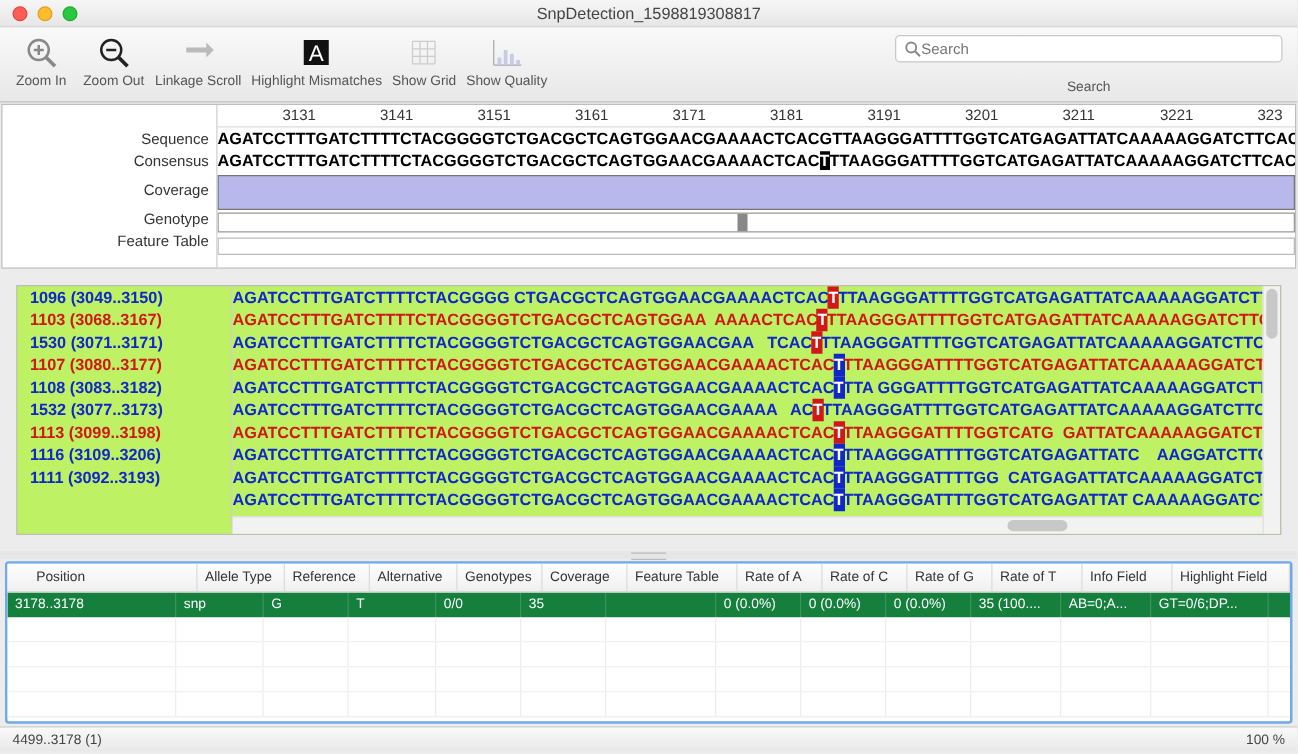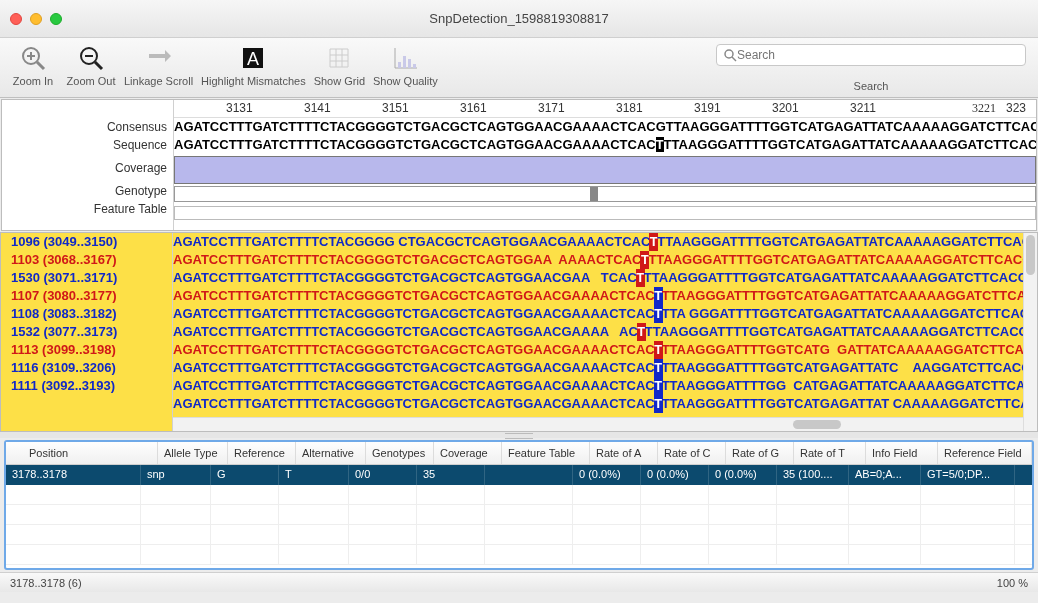--- a/index.html
+++ b/index.html
@@ -1,19 +1,19 @@
 <!DOCTYPE html>
 <html><head>
 <meta charset="utf-8">
 <style>
 * { margin: 0; padding: 0; box-sizing: border-box; font-family: -apple-system, "Helvetica Neue", Arial, sans-serif; }
 body { background: #ececec; width: 1038px; height: 603px; overflow: hidden; font-size: 12px; color: #333; }
 
 
-.titlebar { height: 38px; background: linear-gradient(#f6f6f6,#e6e6e6); border-bottom: 1px solid #cfcfcf; display: flex; align-items: center; position: relative; }
+.titlebar { height: 22px; background: linear-gradient(#f6f6f6,#e6e6e6); border-bottom: 1px solid #cfcfcf; display: flex; align-items: center; position: relative; }
 .traffic { display: flex; gap: 8px; margin-left: 10px; }
 .dot { width: 12px; height: 12px; border-radius: 50%; }
 .dot.red { background:#ff5f57; border:1px solid #e24640; }
 .dot.yellow { background:#ffbd2e; border:1px solid #dfa023; }
 .dot.green { background:#28c940; border:1px solid #1dad2b; }
 .titletext { position:absolute; left:0; right:0; text-align:center; font-size:13px; color:#444; }
 
 
 .toolbar { height: 60px; background: linear-gradient(#f9f9f9,#e8e8e8); border-bottom:1px solid #bfbfbf; display:flex; align-items:flex-start; padding: 4px 8px; position:relative; }
 .tbtn { display:flex; flex-direction:column; align-items:center; margin-right: 8px; min-width: 50px; cursor:pointer; }
@@ -33,21 +33,21 @@
 .ruler { height:18px; border-bottom:1px solid #ddd; position:relative; font-family:-apple-system, Arial; font-size:12px; color:#333; }
 .ruler span { position:absolute; top:1px; }
 .seqline { height:18px; white-space:pre; color:#000; font-weight:bold; line-height:18px; }
 .snpbox { background:#000; color:#fff; padding:0 0px; }
 .covtrack { height:28px; background:#b8b8ec; border:1px solid #777; margin:2px 0; position:relative; }
 .genotrack { height:16px; border:1px solid #999; position:relative; margin-bottom:4px; }
 .genotrack .mark { position:absolute; top:0; bottom:0; width:8px; background:#888; }
 .feattrack { height:14px; border:1px solid #bbb; }
 
 
-.readsarea { background:#fde047; border:1px solid #bdbdbd; margin:0; height: 200px; display:flex; position:relative; }
+.readsarea { background:#bef264; border:1px solid #bdbdbd; margin:13px; height: 200px; display:flex; position:relative; }
 .readlblcol { width: 172px; border-right:1px solid #d0d0d0; font-family:"Courier New", monospace; font-size:13px; font-weight:bold; padding-left:10px; overflow:hidden; }
 .readlblcol div { height:18px; line-height:18px; white-space:nowrap; }
 .readlblcol .blue { color:#1028c8; }
 .readlblcol .red { color:#d01818; }
 .readright { flex:1; font-family:"Courier New", monospace; font-size:13px; font-weight:bold; overflow:hidden; position:relative; }
 .readline { height:18px; line-height:18px; white-space:pre; position:relative; }
 .readline.blue { color:#1028c8; }
 .readline.red { color:#d01818; }
 .snpcol { display:inline-block; color:#fff; width:9px; text-align:center; margin:0 -1px; }
 .snpcol.rbg { background:#d01818; }
@@ -60,21 +60,21 @@
 
 .splitter { height:6px; background:#e6e6e6; cursor:row-resize; position:relative; }
 .splitter::after { content:""; position:absolute; left:50%; top:1px; width:28px; height:4px; margin-left:-14px; border-top:1px solid #bbb; border-bottom:1px solid #bbb; }
 
 
 .tablewrap { margin:2px 4px; border:2px solid #6fa9e8; border-radius:3px; background:#fff; height:130px; display:flex; flex-direction:column; }
 .thead { display:flex; background:linear-gradient(#fefefe,#f0f0f0); border-bottom:1px solid #cfcfcf;padding-left:17px; }
 .thead .th { padding:5px 6px; font-size:11px; color:#333; border-right:1px solid #dcdcdc; overflow:hidden; white-space:nowrap; }
 .tbody { flex:1; overflow:auto; }
 .trow { display:flex; height:20px; }
-.trow.sel { background:#0c4a6e; color:#fff; }
+.trow.sel { background:#15803d; color:#fff; }
 .trow .td { padding:3px 6px; font-size:11px; border-right:1px solid rgba(255,255,255,0.15); overflow:hidden; white-space:nowrap; }
 .trow.empty { background:#fff; border-bottom:1px solid #eee; }
 .trow.empty .td { border-right:1px solid #eee; }
 
 
 .status { height:20px; background:linear-gradient(#f9f9f9,#e8e8e8); border-top:1px solid #cfcfcf; display:flex; align-items:center; padding:0 10px; font-size:11px; color:#444; justify-content:space-between; }
 
 
 .c-pos{width:135px}.c-typ{width:70px}.c-ref{width:68px}.c-alt{width:70px}.c-gen{width:68px}.c-cov{width:68px}.c-ft{width:88px}.c-ra{width:68px}.c-rc{width:68px}.c-rg{width:68px}.c-rt{width:72px}.c-if{width:72px}.c-gf{width:94px}
 
@@ -170,38 +170,38 @@
         </svg>
       <input type="text" placeholder="Search" style="">
     </div>
     <div class="searchlbl">Search</div>
   </div>
 </div>
 
 <div class="seqarea">
   <div class="lblcol">
     <div style="height:18px"></div>
+    <div>Sequence</div>
     <div>Consensus</div>
-    <div>Sequence</div>
     <div style="height:28px; line-height:28px;">Coverage</div>
     <div>Genotype</div>
     <div>Feature Table</div>
   </div>
   <div class="seqright">
     <div class="ruler" id="ruler">
         <span style="left: 52px;">3131</span>
         <span style="left: 130px;">3141</span>
         <span style="left: 208px;">3151</span>
         <span style="left: 286px;">3161</span>
         <span style="left: 364px;">3171</span>
         <span style="left: 442px;">3181</span>
         <span style="left: 520px;">3191</span>
         <span style="left: 598px;">3201</span>
         <span style="left: 676px;">3211</span>
-        <span style="left: 798px; font-family: Liberation Serif, serif;">3221</span>
+        <span style="left: 754px;">3221</span>
         <span style="left: 832px;">323</span>
       </div>
     <div class="seqline">AGATCCTTTGATCTTTTCTACGGGGTCTGACGCTCAGTGGAACGAAAACTCACGTTAAGGGATTTTGGTCATGAGATTATCAAAAAGGATCTTCACCTAGATCCTTTTA</div>
     <div class="seqline"><span>AGATCCTTTGATCTTTTCTACGGGGTCTGACGCTCAGTGGAACGAAAACTCAC</span><span class="snpbox">T</span><span>TTAAGGGATTTTGGTCATGAGATTATCAAAAAGGATCTTCACCTAGATCCTTTTA</span></div>
     <div class="covtrack"></div>
     <div class="genotrack">
         <div class="mark" id="genomark" style="left: 48.2%;"></div>
       </div>
     <div class="feattrack"></div>
   </div>
@@ -248,37 +248,37 @@
     <div class="th c-ref">Reference</div>
     <div class="th c-alt">Alternative</div>
     <div class="th c-gen">Genotypes</div>
     <div class="th c-cov">Coverage</div>
     <div class="th c-ft">Feature Table</div>
     <div class="th c-ra">Rate of A</div>
     <div class="th c-rc">Rate of C</div>
     <div class="th c-rg">Rate of G</div>
     <div class="th c-rt">Rate of T</div>
     <div class="th c-if">Info Field</div>
-    <div class="th c-gf">Reference Field</div>
+    <div class="th c-gf">Highlight Field</div>
   </div>
   <div class="tbody" id="snptbody">
       <div class="trow sel">
         <div class="td c-pos">3178..3178</div>
         <div class="td c-typ">snp</div>
         <div class="td c-ref">G</div>
         <div class="td c-alt">T</div>
         <div class="td c-gen">0/0</div>
         <div class="td c-cov">35</div>
         <div class="td c-ft"></div>
         <div class="td c-ra">0 (0.0%)</div>
         <div class="td c-rc">0 (0.0%)</div>
         <div class="td c-rg">0 (0.0%)</div>
         <div class="td c-rt">35 (100....</div>
         <div class="td c-if">AB=0;A...</div>
-        <div class="td c-gf">GT=5/0;DP...</div>
+        <div class="td c-gf">GT=0/6;DP...</div>
       </div>
       <div class="trow empty">
         <div class="td c-pos"></div>
         <div class="td c-typ"></div>
         <div class="td c-ref"></div>
         <div class="td c-alt"></div>
         <div class="td c-gen"></div>
         <div class="td c-cov"></div>
         <div class="td c-ft"></div>
         <div class="td c-ra"></div>
@@ -330,15 +330,15 @@
         <div class="td c-rc"></div>
         <div class="td c-rg"></div>
         <div class="td c-rt"></div>
         <div class="td c-if"></div>
         <div class="td c-gf"></div>
       </div>
     </div>
 </div>
 
 <div class="status">
-  <span>3178..3178 (6)</span>
+  <span>4499..3178 (1)</span>
   <span>100 %</span>
 </div>
 
 </body></html>

